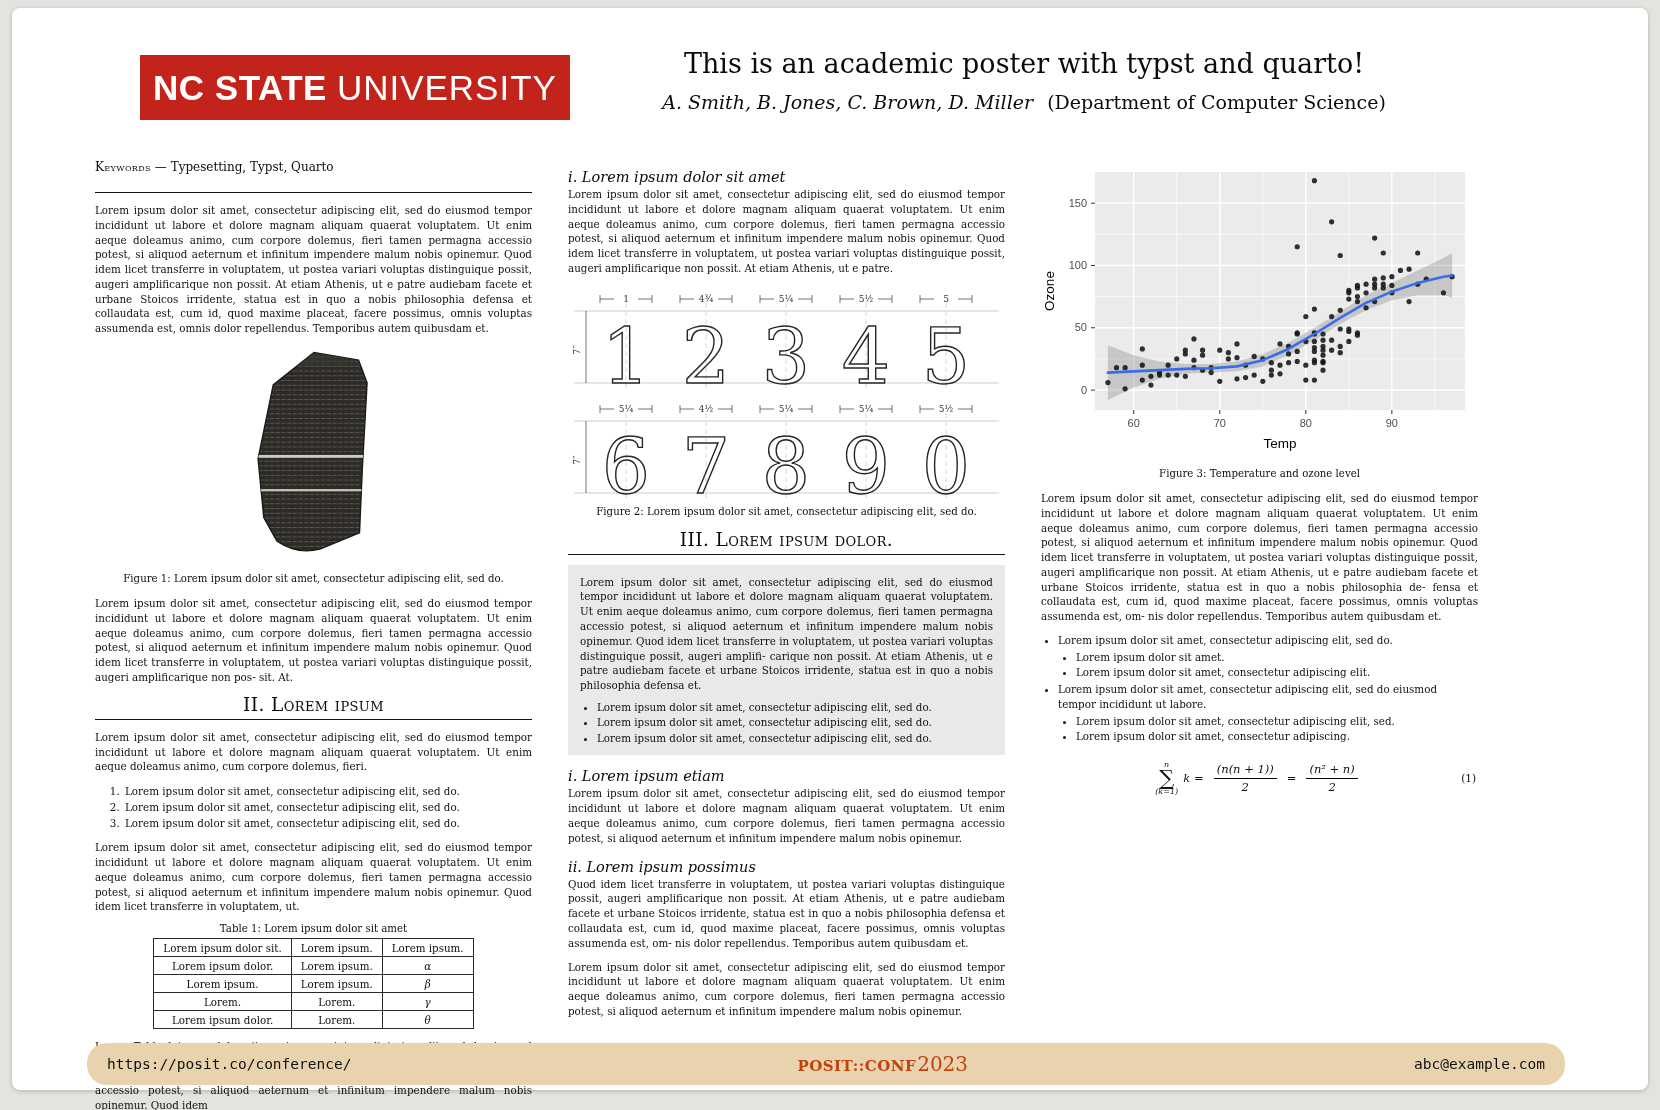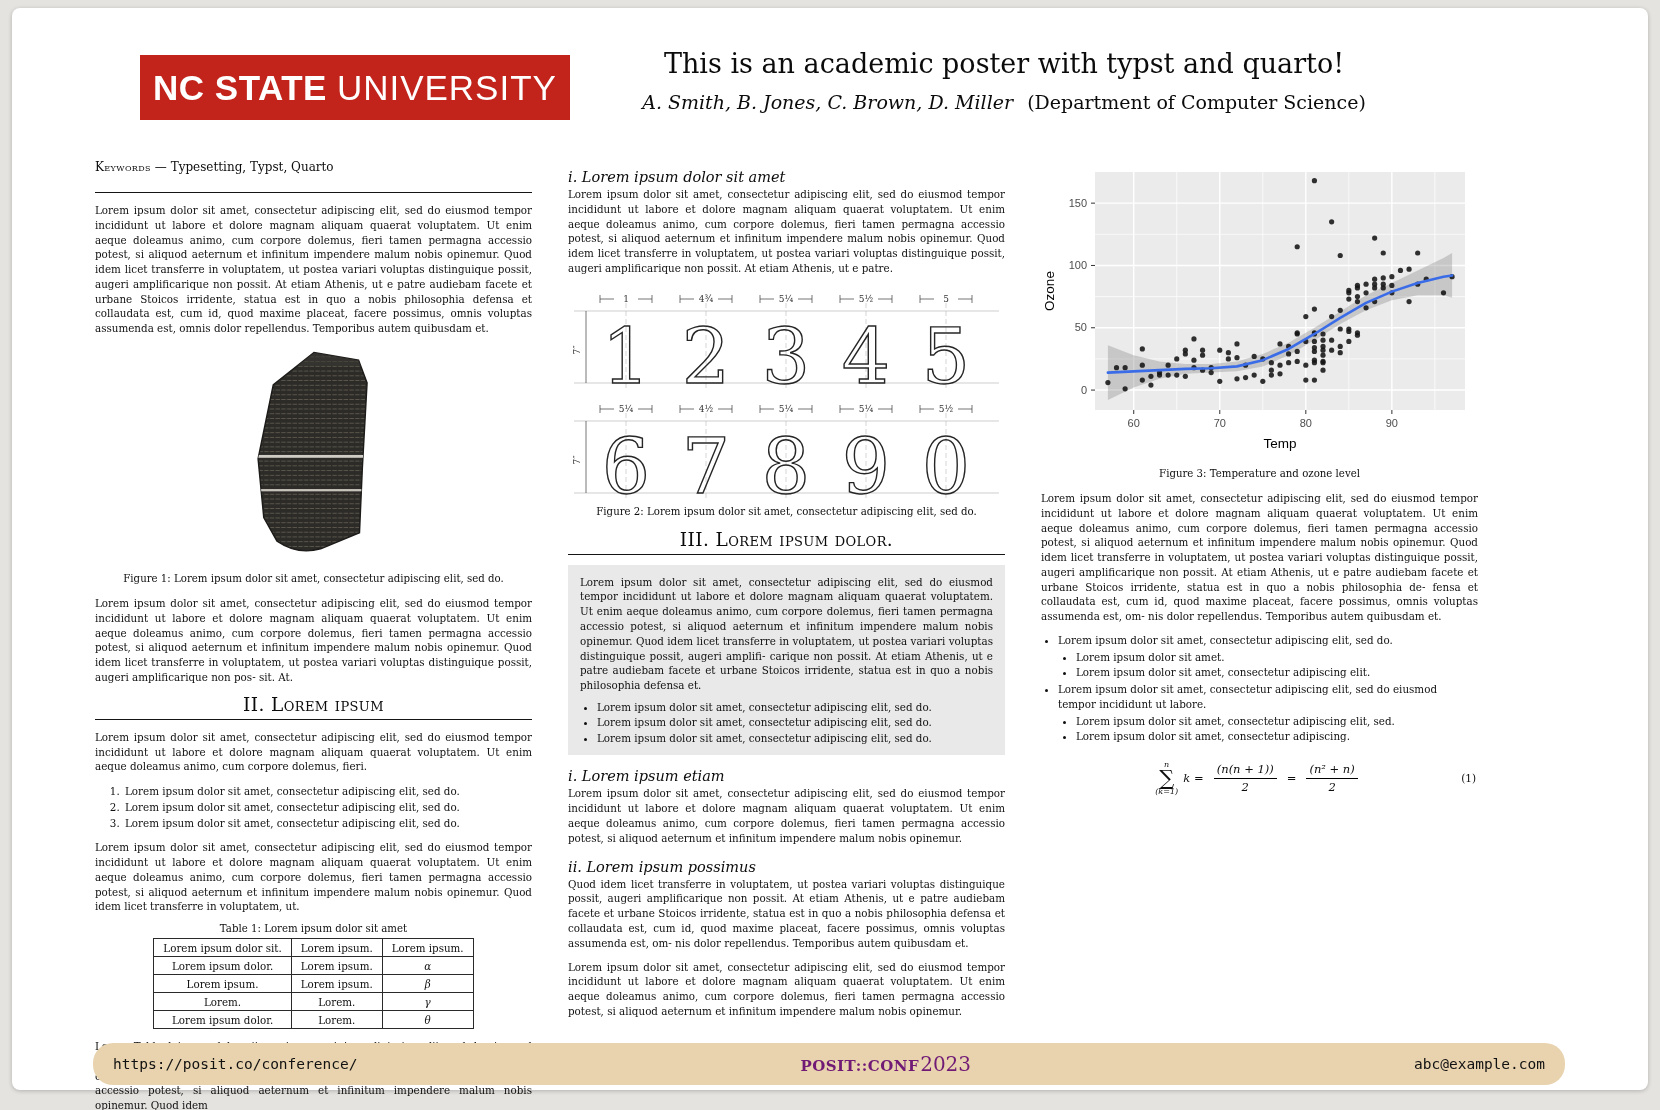--- a/index.html
+++ b/index.html
@@ -8,21 +8,21 @@
   .paper{position:absolute;left:12px;top:8px;right:12px;bottom:20px;background:#ffffff;
          border-radius:8px;box-shadow:0 1px 4px rgba(0,0,0,.22);}
 
   
   .logo{position:absolute;left:128px;top:47px;width:430px;height:65px;display:flex;
         align-items:center;justify-content:center;gap:10px;}
   .logo-primary{color:#fff;font-family:"Liberation Sans",sans-serif;font-weight:800;
         font-size:35px;letter-spacing:.5px;}
   .logo-secondary{color:#fff;font-family:"Liberation Sans",sans-serif;font-weight:300;
         font-size:35px;letter-spacing:1px;text-align:center;}
-  .titleblock{position:absolute;left:562px;top:40px;width:860px;text-align:center;}
+  .titleblock{position:absolute;left:582px;top:40px;width:860px;text-align:center;}
   .poster-title{font-size:27px;color:#0b0b0b;margin:0;font-weight:500;}
   .byline{margin-top:12px;font-size:19px;color:#0b0b0b;}
   .authors{font-style:italic;}
   .affiliation{font-style:normal;margin-left:8px;}
 
   
   .columns{position:absolute;left:83px;top:148px;width:1392px;display:flex;gap:36px;align-items:flex-start;}
   .col{width:437px;flex:0 0 437px;}
 
   .kw{font-size:12px;margin:4px 0 18px;color:#0c0c0c;}
@@ -60,24 +60,24 @@
   .sum-top{font-size:8px;font-style:italic;}
   .sum-sym{font-size:21px;line-height:.9;}
   .sum-bot{font-size:8px;font-style:italic;}
   .frac{display:inline-flex;flex-direction:column;align-items:center;line-height:1.25;
         margin:0 6px;font-style:italic;}
   .frac .num{border-bottom:1px solid #000;padding:0 3px 1px;}
   .frac .den{padding-top:1px;}
   .eq-num{position:absolute;right:2px;top:50%;transform:translateY(-50%);font-size:10.5px;font-style:normal;}
 
   
-  .footerbar{position:absolute;left:81px;right:83px;bottom:5px;height:42px;border-radius:20px;
+  .footerbar{position:absolute;left:75px;right:83px;bottom:5px;height:42px;border-radius:20px;
              display:flex;align-items:center;justify-content:space-between;padding:0 20px;box-sizing:border-box;}
   .footer-mono{font-family:"DejaVu Sans Mono",monospace;font-size:14.5px;color:#111;}
-  .footer-center{display:flex;align-items:baseline;gap:1px;color:#701a75;}
+  .footer-center{display:flex;align-items:baseline;gap:1px;color:#c2410c;}
   .footer-conf{font-family:"DejaVu Serif",serif;font-size:15px;letter-spacing:.5px;font-weight:600;}
   .footer-year{font-family:"DejaVu Serif",serif;font-size:20px;}
 
   
   .guide{stroke:#b9b9b9;stroke-width:.7;}
   .cl{stroke:#a8a8a8;stroke-width:.5;stroke-dasharray:5 3;}
   .dml{stroke:#3a3a3a;stroke-width:.7;}
   .dimlabel{font-size:9px;fill:#333;font-family:"DejaVu Serif",serif;}
   .digit{fill:none;stroke:#262626;stroke-width:1.4px;font-family:"DejaVu Serif",serif;font-size:76px;}
 </style>

